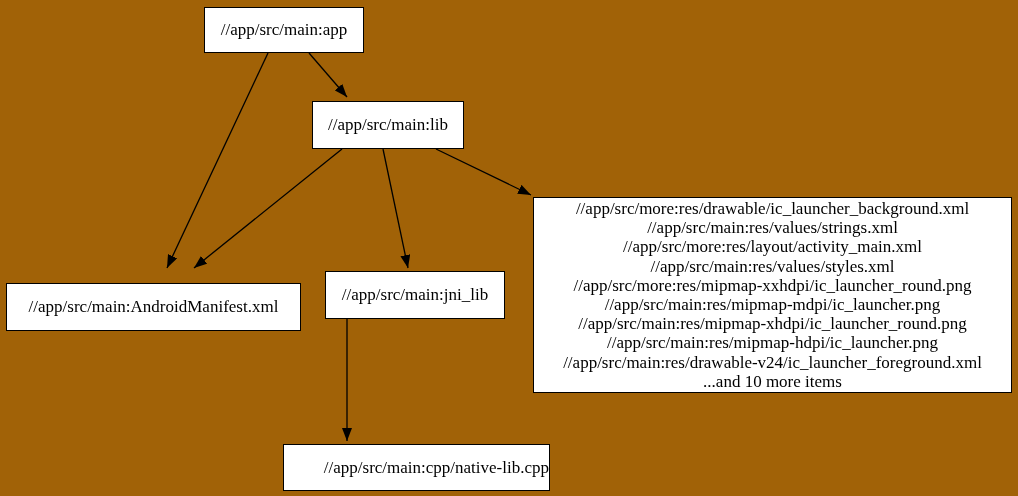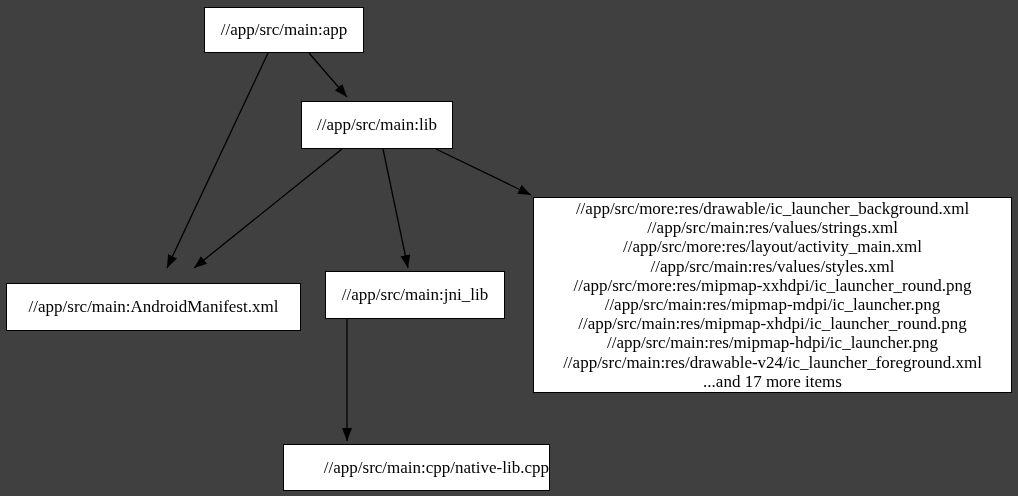--- a/index.html
+++ b/index.html
@@ -4,21 +4,21 @@
 <style>
   html, body {
     margin: 0;
     padding: 0;
     background: #ffffff;
   }
   #canvas {
     position: relative;
     width: 1018px;
     height: 496px;
-    background: #404040;
+    background: #a16207;
     overflow: hidden;
     font-family: "Liberation Serif", "DejaVu Serif", serif;
   }
   #edges-layer {
     position: absolute;
     left: 0;
     top: 0;
     width: 1018px;
     height: 496px;
   }
@@ -53,37 +53,37 @@
   <line x1="309" y1="53" x2="347" y2="97" stroke="#000000" stroke-width="1.3" marker-end="url(#arrowhead)"></line>
       <line x1="268" y1="53" x2="167" y2="268" stroke="#000000" stroke-width="1.3" marker-end="url(#arrowhead)"></line>
       <line x1="342" y1="149" x2="194" y2="268" stroke="#000000" stroke-width="1.3" marker-end="url(#arrowhead)"></line>
       <line x1="383" y1="149" x2="408" y2="268" stroke="#000000" stroke-width="1.3" marker-end="url(#arrowhead)"></line>
       <line x1="436" y1="149" x2="531" y2="195" stroke="#000000" stroke-width="1.3" marker-end="url(#arrowhead)"></line>
       <line x1="347" y1="319" x2="347" y2="441" stroke="#000000" stroke-width="1.3" marker-end="url(#arrowhead)"></line>
     </svg>
 <div class="node" style="left: 204px; top: 7px; width: 160px; height: 46px;">
       <div class="node-line">//app/src/main:app</div>
     </div>
-    <div class="node" style="left: 301px; top: 101px; width: 152px; height: 48px;">
+    <div class="node" style="left: 312px; top: 101px; width: 152px; height: 48px;">
       <div class="node-line">//app/src/main:lib</div>
     </div>
     <div class="node" style="left: 6px; top: 283px; width: 295px; height: 48px;">
       <div class="node-line">//app/src/main:AndroidManifest.xml</div>
     </div>
     <div class="node" style="left: 325px; top: 271px; width: 180px; height: 48px;">
       <div class="node-line">//app/src/main:jni_lib</div>
     </div>
     <div class="node" style="left: 533px; top: 197px; width: 479px; height: 196px;">
       <div class="node-line">//app/src/more:res/drawable/ic_launcher_background.xml</div>
       <div class="node-line">//app/src/main:res/values/strings.xml</div>
       <div class="node-line">//app/src/more:res/layout/activity_main.xml</div>
       <div class="node-line">//app/src/main:res/values/styles.xml</div>
       <div class="node-line">//app/src/more:res/mipmap-xxhdpi/ic_launcher_round.png</div>
       <div class="node-line">//app/src/main:res/mipmap-mdpi/ic_launcher.png</div>
       <div class="node-line">//app/src/main:res/mipmap-xhdpi/ic_launcher_round.png</div>
       <div class="node-line">//app/src/main:res/mipmap-hdpi/ic_launcher.png</div>
       <div class="node-line">//app/src/main:res/drawable-v24/ic_launcher_foreground.xml</div>
-      <div class="node-line">...and 17 more items</div>
+      <div class="node-line">...and 10 more items</div>
     </div>
     <div class="node" style="left: 283px; top: 444px; width: 267px; height: 47px; align-items: flex-end;">
       <div class="node-line">//app/src/main:cpp/native-lib.cpp</div>
     </div>
   </div>
 
 </body></html>

